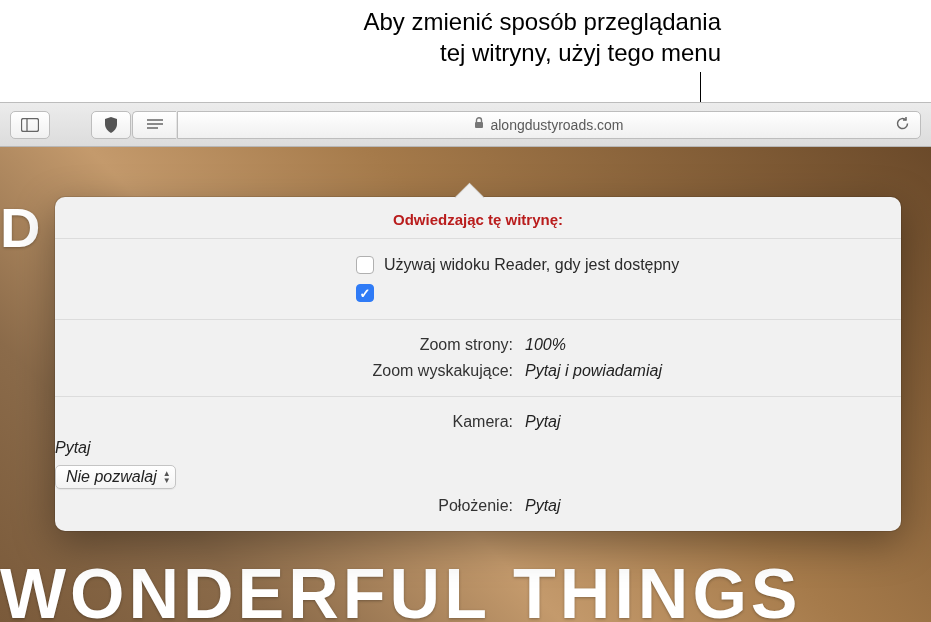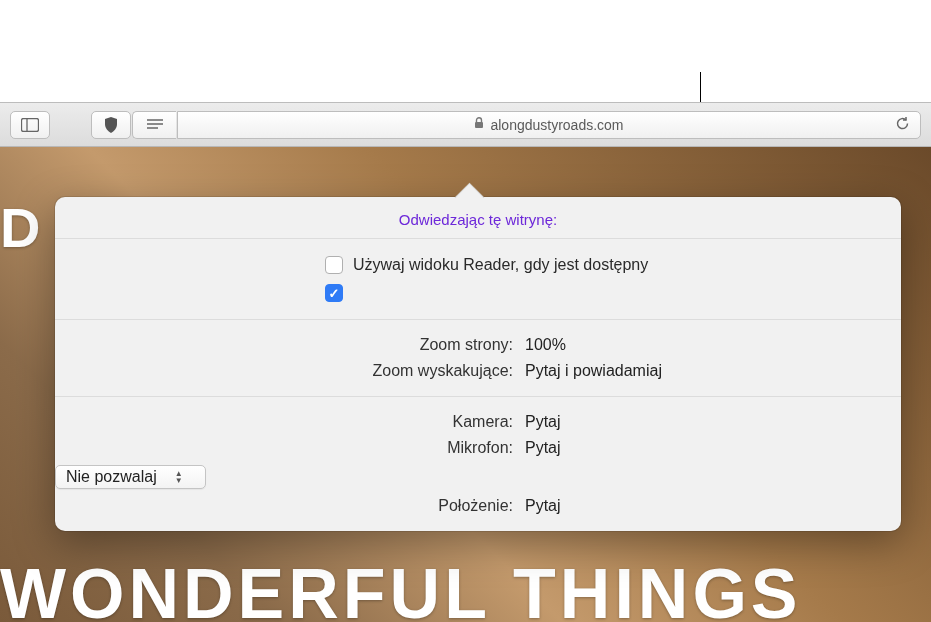--- a/index.html
+++ b/index.html
@@ -137,32 +137,34 @@
       height: 20px;
       background: #f1f1f1;
       transform: rotate(45deg);
       border-top: 1px solid rgba(0,0,0,0.1);
       border-left: 1px solid rgba(0,0,0,0.1);
     }
     .pop-header {
       text-align: center;
       padding: 14px 0 10px;
       font-size: 15px;
-      color: #6d28d9;
+      color: #b91c1c;
+      font-weight: bold;
     }
     .pop-section {
       border-top: 1px solid #dcdcdc;
       padding: 12px 0;
     }
     .pop-section:first-of-type { border-top: none; }
     .checkbox-row {
       display: flex;
       align-items: center;
       gap: 10px;
       padding: 5px 0 5px 270px;
+      margin-left: 31px;
     }
     .checkbox {
       width: 18px;
       height: 18px;
       border: 1px solid #b0b0b0;
       border-radius: 4px;
       background: #fff;
       display: flex;
       align-items: center;
       justify-content: center;
@@ -182,44 +184,47 @@
     }
     .setting-label {
       width: 470px;
       text-align: right;
       padding-right: 12px;
       color: #333;
       padding-left: 8px;
     }
     .setting-value {
       color: #222;
+      font-style: italic;
     }
     .select-box {
       display: inline-flex;
       align-items: center;
-      gap: 18px;
+      gap: 6px;
       border: 1px solid #c4c4c4;
       border-radius: 5px;
       background: linear-gradient(#ffffff, #f3f3f3);
-      padding: 2px 22px 2px 10px;
+      padding: 2px 4px 2px 10px;
       box-shadow: 0 1px 1px rgba(0,0,0,0.05);
       justify-content: center;
     }
     .select-arrows {
       display: flex;
       flex-direction: column;
       font-size: 8px;
       line-height: 7px;
       color: #555;
     }
   </style>
 </head>
 <body>
 
 <div class="annotation">
+  <div>Aby zmienić sposób przeglądania</div>
+  <div>tej witryny, użyj tego menu</div>
 </div>
 <div class="annotation-line"></div>
 
 <div class="browser-window">
   <div class="toolbar">
     <div class="tb-btn sidebar-btn">
       <svg width="18" height="14" viewBox="0 0 18 14">
           <rect x="0.5" y="0.5" width="17" height="13" rx="2" fill="none" stroke="#666" stroke-width="1.3"></rect>
           <line x1="6" y1="0.5" x2="6" y2="13.5" stroke="#666" stroke-width="1.3"></line>
         </svg>
@@ -280,21 +285,20 @@
           <div class="setting-value">Pytaj i powiadamiaj</div>
         </div>
       </div>
 
       <div class="pop-section">
         <div class="setting-row">
           <div class="setting-label">Kamera:</div>
           <div class="setting-value">Pytaj</div>
         </div>
         <div class="setting-row">
-          <div class="setting-label">Mikrofon:</div>
           <div class="setting-value">Pytaj</div>
         </div>
         <div class="setting-row">
           <div class="setting-value">
             <span class="select-box">
               <span>Nie pozwalaj</span>
               <span class="select-arrows">
                   <span>▲</span>
                   <span>▼</span>
                 </span>

